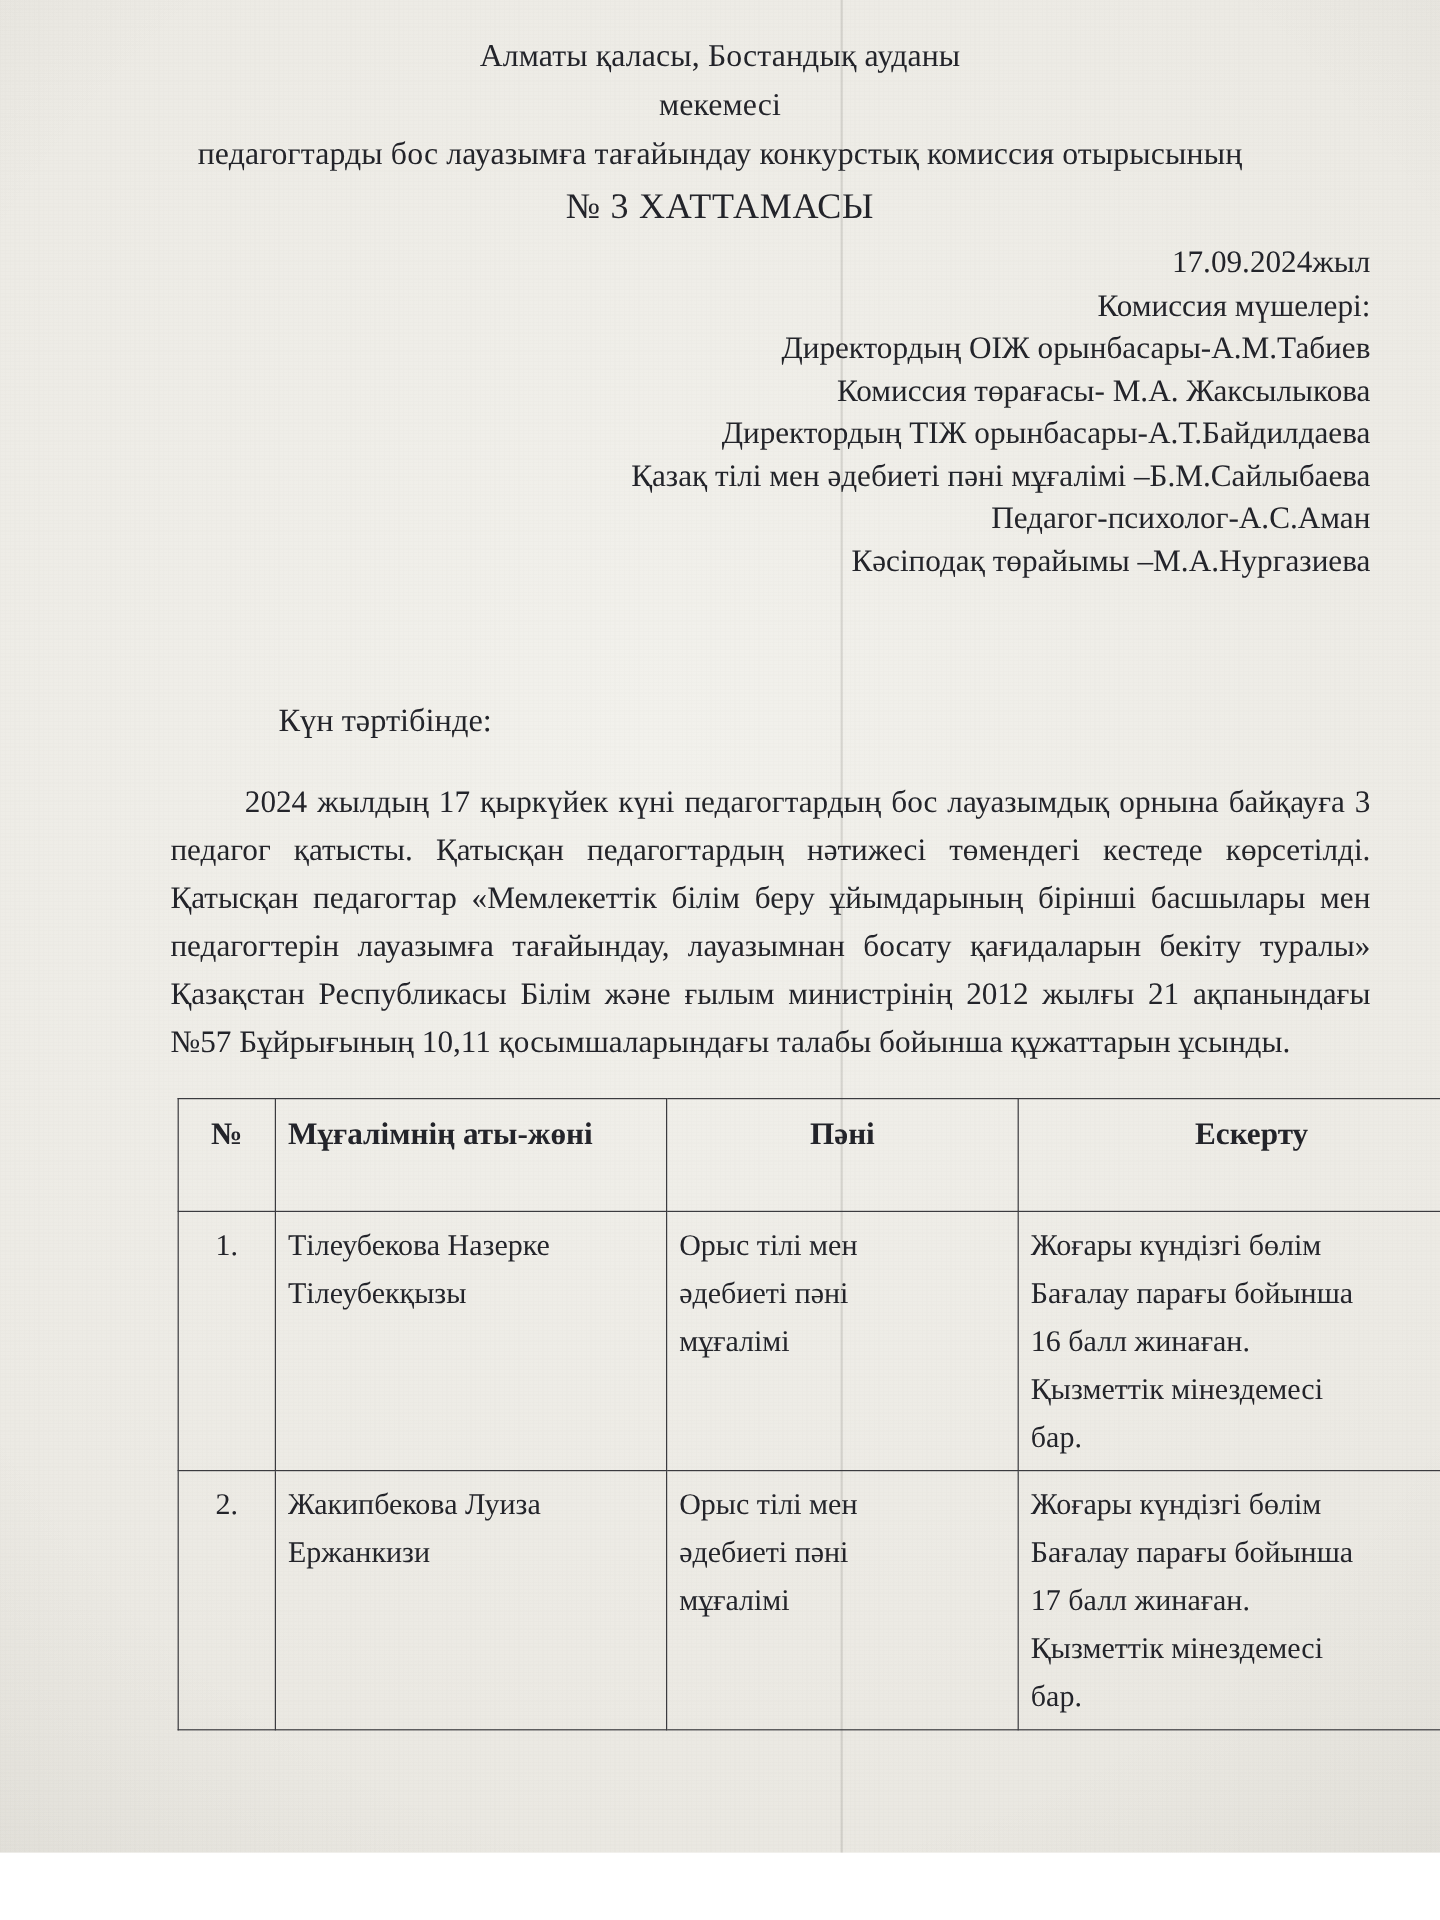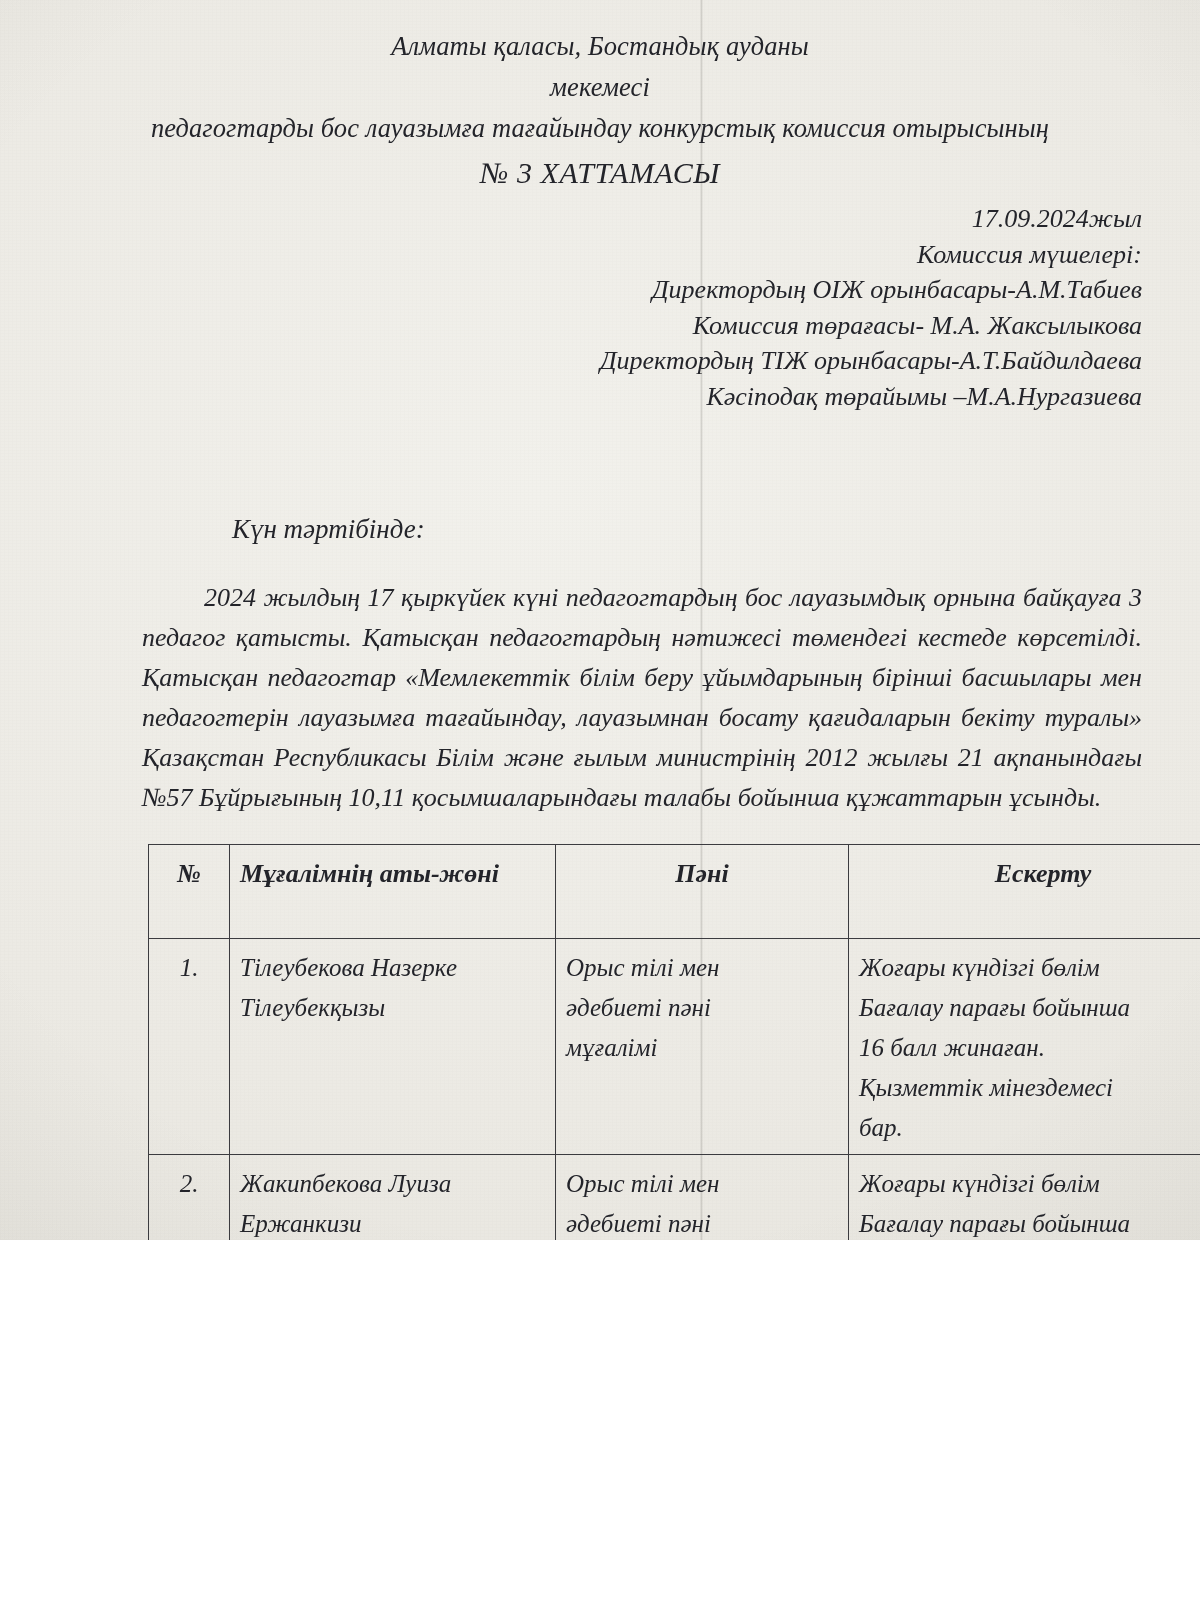--- a/index.html
+++ b/index.html
@@ -3,28 +3,27 @@
 <meta charset="utf-8">
 <style>
   html, body {
     margin: 0;
     padding: 0;
     background: #ffffff;
   }
   #page {
     position: relative;
     width: 1200px;
-    height: 1240px;
+    height: 1544px;
     overflow: hidden;
     background:
       radial-gradient(ellipse 120% 90% at 45% 40%, #f2f1ec 0%, #eceae4 55%, #e4e2db 100%);
     font-family: "Liberation Serif", "DejaVu Serif", serif;
     color: #23242a;
     box-sizing: border-box;
-    font-style: italic;
   }
   
   #grain {
     position: absolute;
     inset: 0;
     pointer-events: none;
     opacity: .30;
     background-image:
       repeating-linear-gradient(0deg, rgba(120,120,110,.045) 0 1px, rgba(255,255,255,0) 1px 3px),
       repeating-linear-gradient(90deg, rgba(120,120,110,.040) 0 1px, rgba(255,255,255,0) 1px 4px);
@@ -157,20 +156,22 @@
     </div>
 
     <div class="doc-title">№ 3 ХАТТАМАСЫ</div>
 
     <div class="meta">
       <div>17.09.2024жыл</div>
       <div>Комиссия мүшелері:</div>
       <div>Директордың ОІЖ орынбасары-А.М.Табиев</div>
       <div>Комиссия төрағасы- М.А. Жаксылыкова</div>
       <div>Директордың ТІЖ орынбасары-А.Т.Байдилдаева</div>
+      <div>Қазақ тілі мен әдебиеті пәні мұғалімі –Б.М.Сайлыбаева</div>
+      <div>Педагог-психолог-А.С.Аман</div>
       <div>Кәсіподақ төрайымы –М.А.Нургазиева</div>
     </div>
 
     <div class="agenda">
       <div class="a1">Күн тәртібінде:</div>
     </div>
 
     <p class="body-par">2024 жылдың 17 қыркүйек күні педагогтардың бос лауазымдық орнына байқауға  3 педагог қатысты. Қатысқан педагогтардың нәтижесі  төмендегі кестеде көрсетілді. Қатысқан педагогтар  «Мемлекеттік білім беру ұйымдарының бірінші басшылары мен педагогтерін лауазымға тағайындау, лауазымнан босату қағидаларын бекіту туралы» Қазақстан Республикасы Білім және ғылым министрінің  2012 жылғы 21 ақпанындағы  №57 Бұйрығының 10,11 қосымшаларындағы талабы бойынша құжаттарын ұсынды.</p>
 
     <table class="results">

